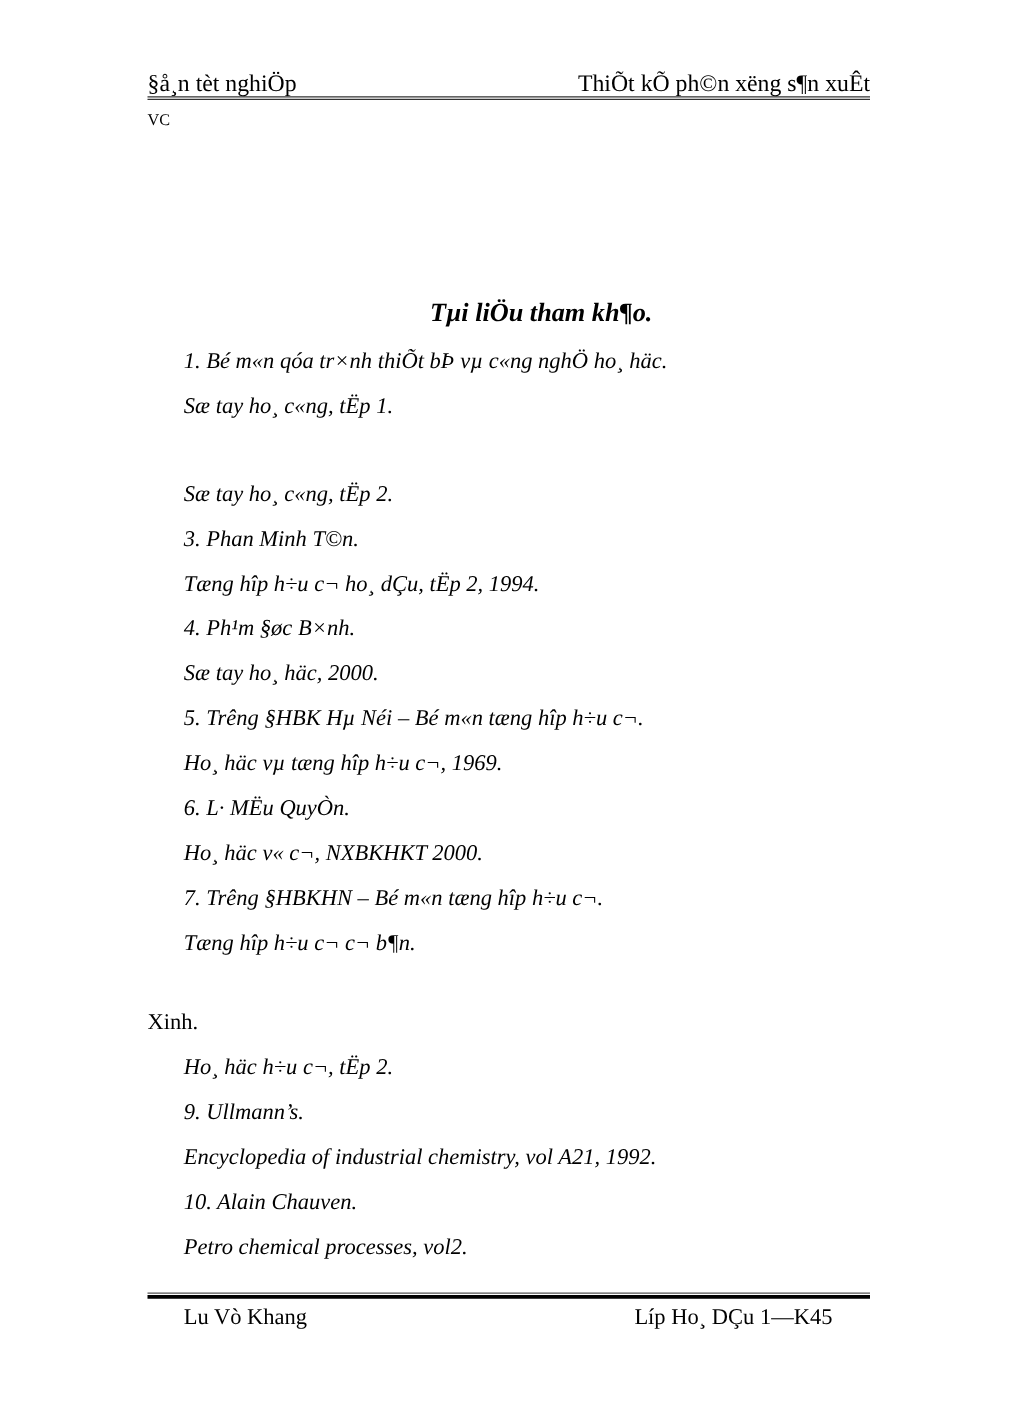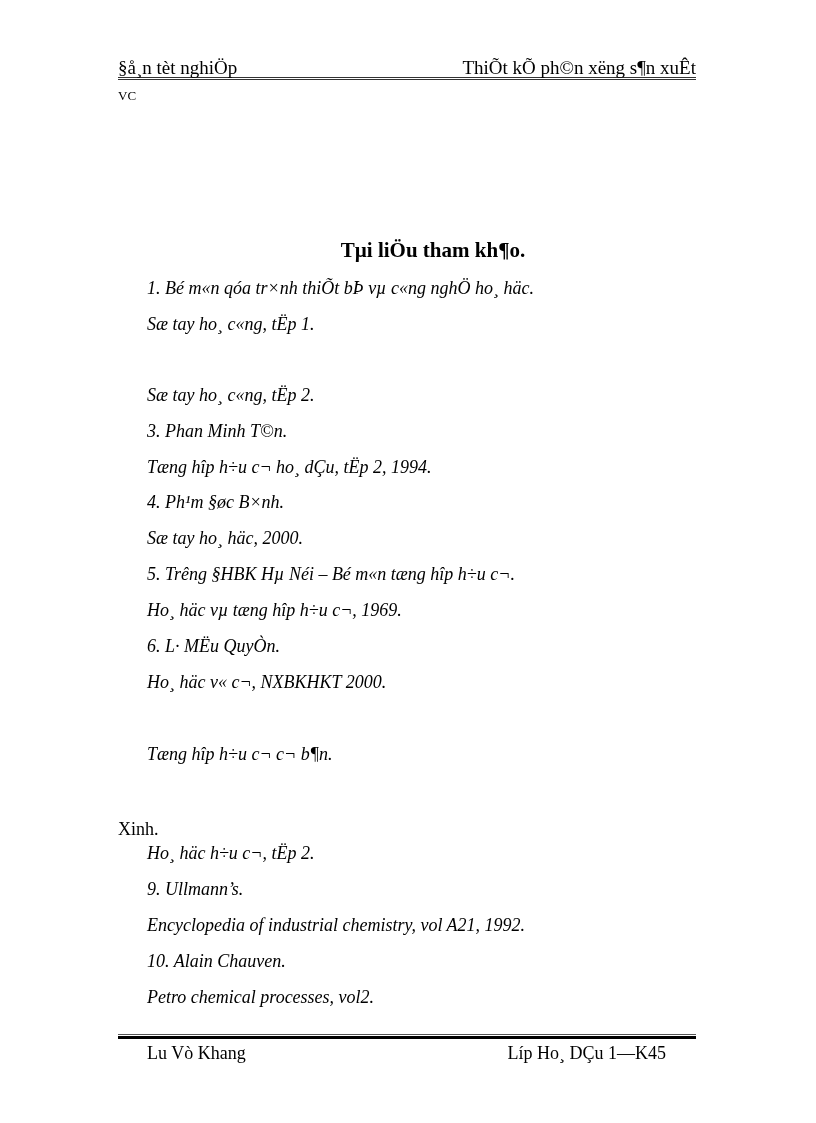--- a/index.html
+++ b/index.html
@@ -50,20 +50,21 @@
       position: absolute;
       left: 0;
       width: 816px;
       top: 238px;
       text-align: center;
       font-weight: bold;
       font-size: 21px;
       line-height: 24px;
       padding-left: 50px;
       box-sizing: border-box;
+      font-style: italic;
     }
     .line {
       position: absolute;
       left: 147px;
       font-size: 18px;
       line-height: 20px;
       white-space: nowrap;
       font-style: italic;
     }
     .justify-line {
@@ -75,21 +76,20 @@
       text-align: justify;
       text-align-last: justify;
       white-space: nowrap;
     }
     .wrap-line {
       position: absolute;
       left: 118px;
       font-size: 18px;
       line-height: 20px;
       white-space: nowrap;
-      margin-top: 12px;
     }
     .footer-rule {
       position: absolute;
       left: 118px;
       top: 1034px;
       width: 578px;
       height: 5px;
       border-top: 1px solid #555;
       box-sizing: border-box;
     }
@@ -134,20 +134,21 @@
 
   <div class="line" style="top:492px">4. Ph¹m §øc B×nh.</div>
   <div class="line" style="top:528px">Sæ tay ho¸ häc, 2000.</div>
 
   <div class="line" style="top:564px">5. Tr­êng  §HBK  Hµ Néi – Bé m«n tæng hîp h÷u c¬.</div>
   <div class="line" style="top:600px">Ho¸ häc vµ tæng hîp h÷u c¬, 1969.</div>
 
   <div class="line" style="top:636px">6. L· MËu  QuyÒn.</div>
   <div class="line" style="top:672px">Ho¸ häc v« c¬, NXBKHKT  2000.</div>
 
+  <div class="line" style="top:708px">7. Tr­êng  §HBKHN  – Bé m«n tæng hîp h÷u c¬.</div>
   <div class="line" style="top:744px">Tæng hîp h÷u c¬ c¬ b¶n.</div>
 
   <div class="wrap-line" style="top:807px">Xinh.</div>
   <div class="line" style="top:843px">Ho¸ häc h÷u c¬, tËp 2.</div>
 
   <div class="line" style="top:879px">9. Ullmann’s.</div>
   <div class="line" style="top:915px">Encyclopedia of industrial  chemistry, vol A21, 1992.</div>
 
   <div class="line" style="top:951px">10. Alain  Chauven.</div>
   <div class="line" style="top:987px">Petro chemical  processes, vol2.</div>

